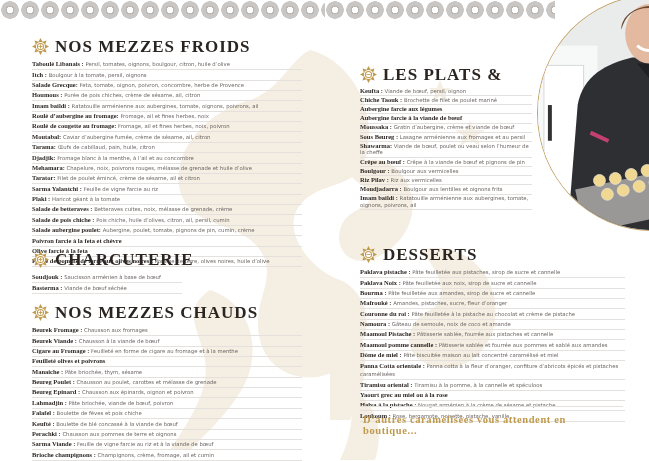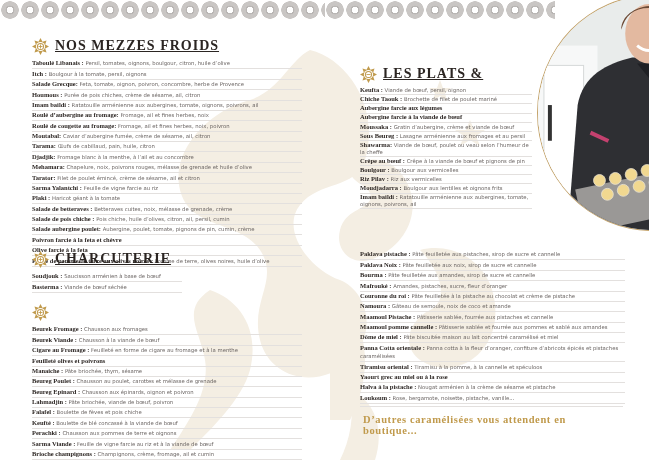--- a/index.html
+++ b/index.html
@@ -22,21 +22,21 @@
   .wm-left { left: 150px; top: 30px; width: 240px; height: 430px; }
   .wm-right { left: 330px; top: 60px; width: 200px; height: 360px; }
 
   .section { position: absolute; }
   .section-title {
     display: flex; align-items: center; gap: 6px;
     font-family: "Liberation Serif", serif; font-weight: bold;
     color: #2b2522; letter-spacing: 1px;
   }
   .section-title .emblem { width: 17px; height: 17px; flex: none; }
-  .section-title .t { font-size: 14px; line-height: 1.05; text-decoration: underline; }
+  .section-title .t { font-size: 17px; line-height: 1.05; }
 
   .items { margin-top: 4px; }
   .item {
     font-size: 6.1px; line-height: 7.6px; color: #5a5452;
     border-bottom: 0.6px solid #e3e0de;
     padding: 0.4px 0 0.4px 0;
   }
   .item .n { font-family: "Liberation Serif", serif; font-weight: bold; color: #2f2926; font-size: 6.5px; }
   .item .d { font-family: "DejaVu Sans", sans-serif; font-size: 5.3px; color: #6a6462; }
 
@@ -143,20 +143,21 @@
 <div class="section" id="s-chauds">
   <div class="section-title">
     <svg class="emblem" viewBox="0 0 20 20">
       <polygon points="10,0 12.3,4.5 17.1,2.9 15.5,7.7 20,10 15.5,12.3 17.1,17.1 12.3,15.5 10,20 7.7,15.5 2.9,17.1 4.5,12.3 0,10 4.5,7.7 2.9,2.9 7.7,4.5" fill="#c09a4c"></polygon>
       <circle cx="10" cy="10" r="5.4" fill="#fff"></circle>
         <circle cx="10" cy="10" r="4.2" fill="#c09a4c"></circle>
       <circle cx="10" cy="10" r="3" fill="#fff"></circle>
         <rect x="9.5" y="7.6" width="1" height="4.8" fill="#c09a4c"></rect>
         <rect x="7.6" y="9.5" width="4.8" height="1" fill="#c09a4c"></rect>
     </svg>
+    <span class="t">NOS MEZZES CHAUDS</span>
   </div>
   <div class="items">
     <div class="item"><span class="n">Beurek Fromage :</span><span class="d"> Chausson aux fromages</span></div>
     <div class="item"><span class="n">Beurek Viande :</span><span class="d"> Chausson à la viande de bœuf</span></div>
     <div class="item"><span class="n">Cigare au Fromage :</span><span class="d"> Feuilleté en forme de cigare au fromage et à la menthe</span></div>
     <div class="item"><span class="n">Feuilleté olives et poivrons</span><span class="d"></span></div>
     <div class="item"><span class="n">Manaiche :</span><span class="d"> Pâte briochée, thym, sésame</span></div>
     <div class="item"><span class="n">Beureg Poulet :</span><span class="d"> Chausson au poulet, carottes et mélasse de grenade</span></div>
     <div class="item"><span class="n">Beureg Epinard :</span><span class="d"> Chausson aux épinards, oignon et poivron</span></div>
     <div class="item"><span class="n">Lahmadjin :</span><span class="d"> Pâte briochée, viande de bœuf, poivron</span></div>
@@ -223,20 +224,30 @@
     <div class="item"><span class="n">Shawarma:</span><span class="d"> Viande de bœuf, poulet ou veau selon l’humeur de la cheffe</span></div>
     <div class="item"><span class="n">Crêpe au bœuf :</span><span class="d"> Crêpe à la viande de bœuf et pignons de pin</span></div>
     <div class="item"><span class="n">Boulgour :</span><span class="d"> Boulgour aux vermicelles</span></div>
     <div class="item"><span class="n">Riz Pilav :</span><span class="d"> Riz aux vermicelles</span></div>
     <div class="item"><span class="n">Moudjadarra :</span><span class="d"> Boulgour aux lentilles et oignons frits</span></div>
     <div class="item"><span class="n">Imam baildi :</span><span class="d"> Ratatouille arménienne aux aubergines, tomate, oignons, poivrons, ail</span></div>
   </div>
 </div>
 
 <div class="section" id="s-desserts">
+  <div class="section-title">
+    <svg class="emblem" viewBox="0 0 20 20">
+      <polygon points="10,0 12.3,4.5 17.1,2.9 15.5,7.7 20,10 15.5,12.3 17.1,17.1 12.3,15.5 10,20 7.7,15.5 2.9,17.1 4.5,12.3 0,10 4.5,7.7 2.9,2.9 7.7,4.5" fill="#c09a4c"></polygon>
+      <circle cx="10" cy="10" r="5.4" fill="#fff"></circle>
+        <circle cx="10" cy="10" r="4.2" fill="#c09a4c"></circle>
+      <circle cx="10" cy="10" r="3" fill="#fff"></circle>
+        <rect x="7.6" y="9.5" width="4.8" height="1" fill="#c09a4c"></rect>
+    </svg>
+    <span class="t">DESSERTS</span>
+  </div>
   <div class="items">
     <div class="item"><span class="n">Paklava pistache :</span><span class="d"> Pâte feuilletée aux pistaches, sirop de sucre et cannelle</span></div>
     <div class="item"><span class="n">Paklava Noix :</span><span class="d"> Pâte feuilletée aux noix, sirop de sucre et cannelle</span></div>
     <div class="item"><span class="n">Bourma :</span><span class="d"> Pâte feuilletée aux amandes, sirop de sucre et cannelle</span></div>
     <div class="item"><span class="n">Mafrouké :</span><span class="d"> Amandes, pistaches, sucre, fleur d’oranger</span></div>
     <div class="item"><span class="n">Couronne du roi :</span><span class="d"> Pâte feuilletée à la pistache au chocolat et crème de pistache</span></div>
     <div class="item"><span class="n">Namoura :</span><span class="d"> Gâteau de semoule, noix de coco et amande</span></div>
     <div class="item"><span class="n">Maamoul Pistache :</span><span class="d"> Pâtisserie sablée, fourrée aux pistaches et cannelle</span></div>
     <div class="item"><span class="n">Maamoul pomme cannelle :</span><span class="d"> Pâtisserie sablée et fourrée aux pommes et sablé aux amandes</span></div>
     <div class="item"><span class="n">Dôme de miel :</span><span class="d"> Pâte biscuitée maison au lait concentré caramélisé et miel</span></div>

